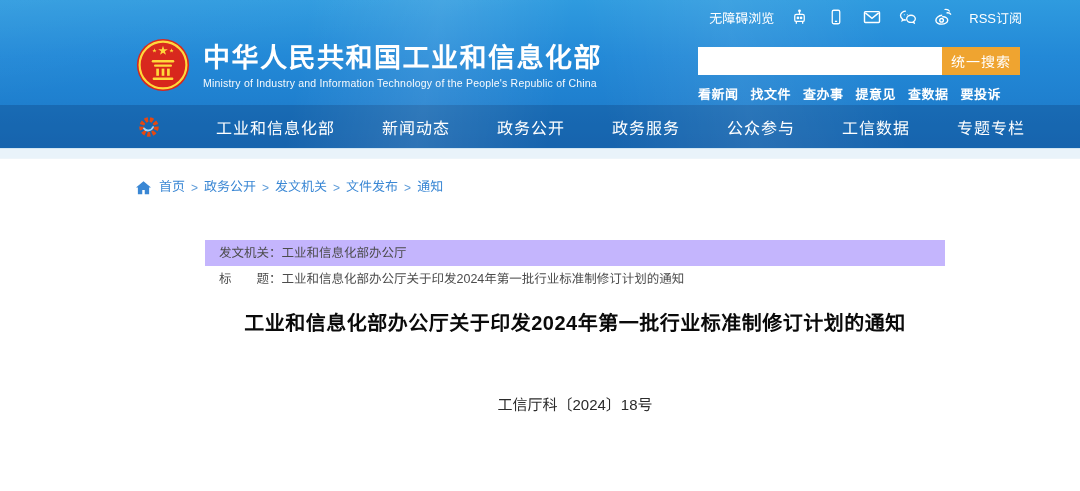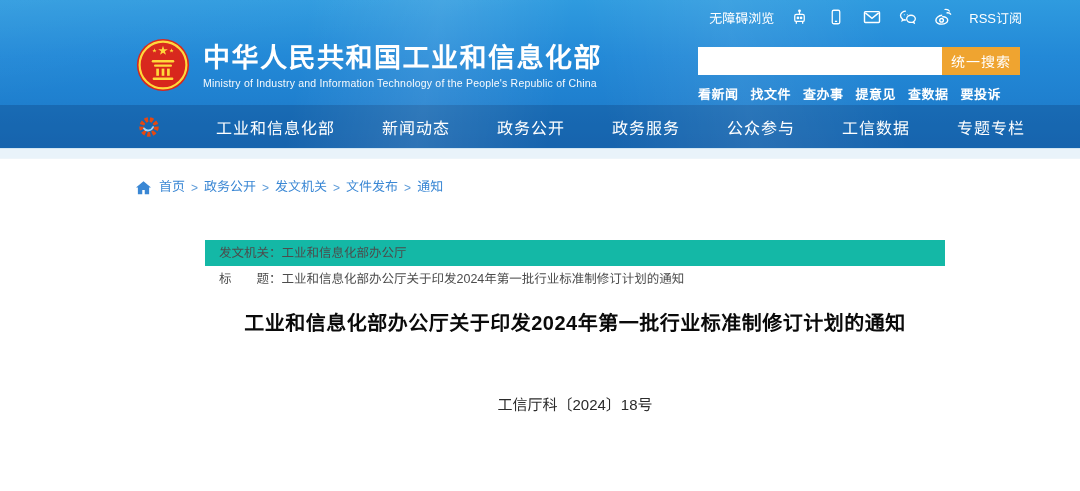--- a/index.html
+++ b/index.html
@@ -66,21 +66,21 @@
   .breadcrumb{
     padding:17px 0 0 136px;display:flex;align-items:flex-end;gap:6px;
     font-size:13px;color:#3a87d4;
   }
   .breadcrumb a{color:#3a87d4;}
   .breadcrumb .sep{color:#5e9bd8;font-size:12px;}
   .home-ic{width:15px;height:14px;display:inline-flex;margin-right:2px;}
 
   .doc{margin:45px 0 0 205px;width:740px;}
   .mrow{min-height:26px;line-height:26px;font-size:12.5px;color:#4c4c4c;padding-left:14px;box-sizing:border-box;}
-  .mrow.gray{background:#14b8a6;}
+  .mrow.gray{background:#c4b5fd;}
   .mcell{display:inline-block;}
   .mcell.c1{width:218px;}
   .mlabel{color:#4c4c4c;}
   .mvalue{color:#4c4c4c;}
 
   .doc-title{
     margin:15px 0 0 0;text-align:center;font-size:20px;font-weight:bold;color:#0a0a0a;
     letter-spacing:.5px;
   }
   .doc-number{margin-top:57px;text-align:center;font-size:15px;color:#2b2b2b;}

